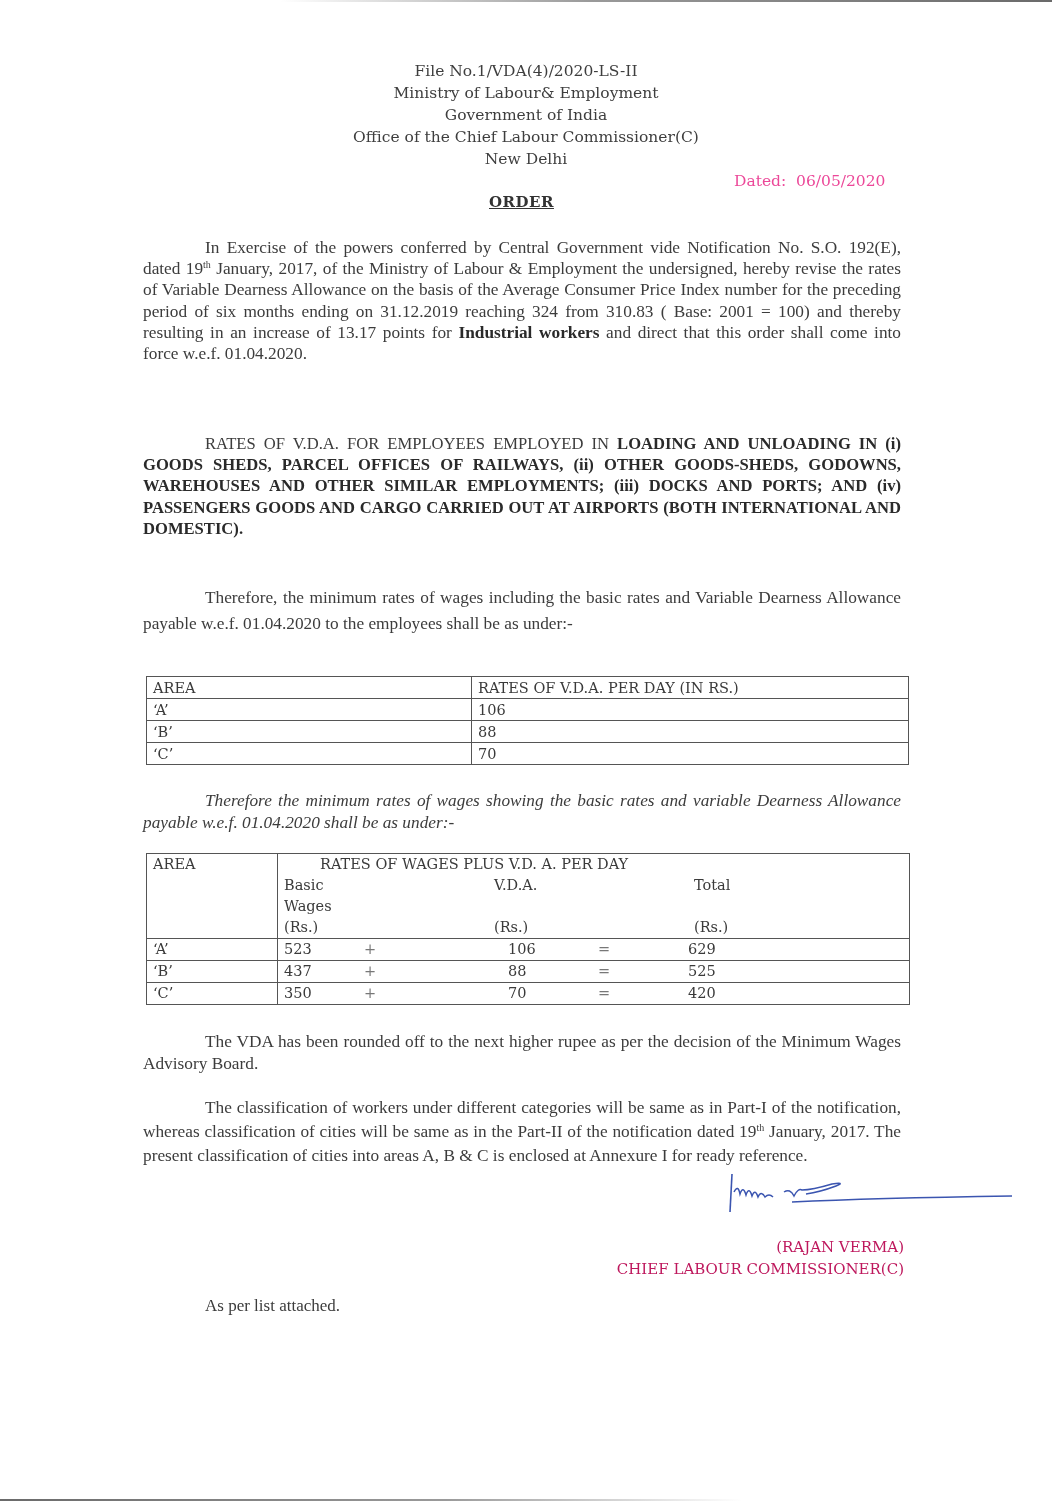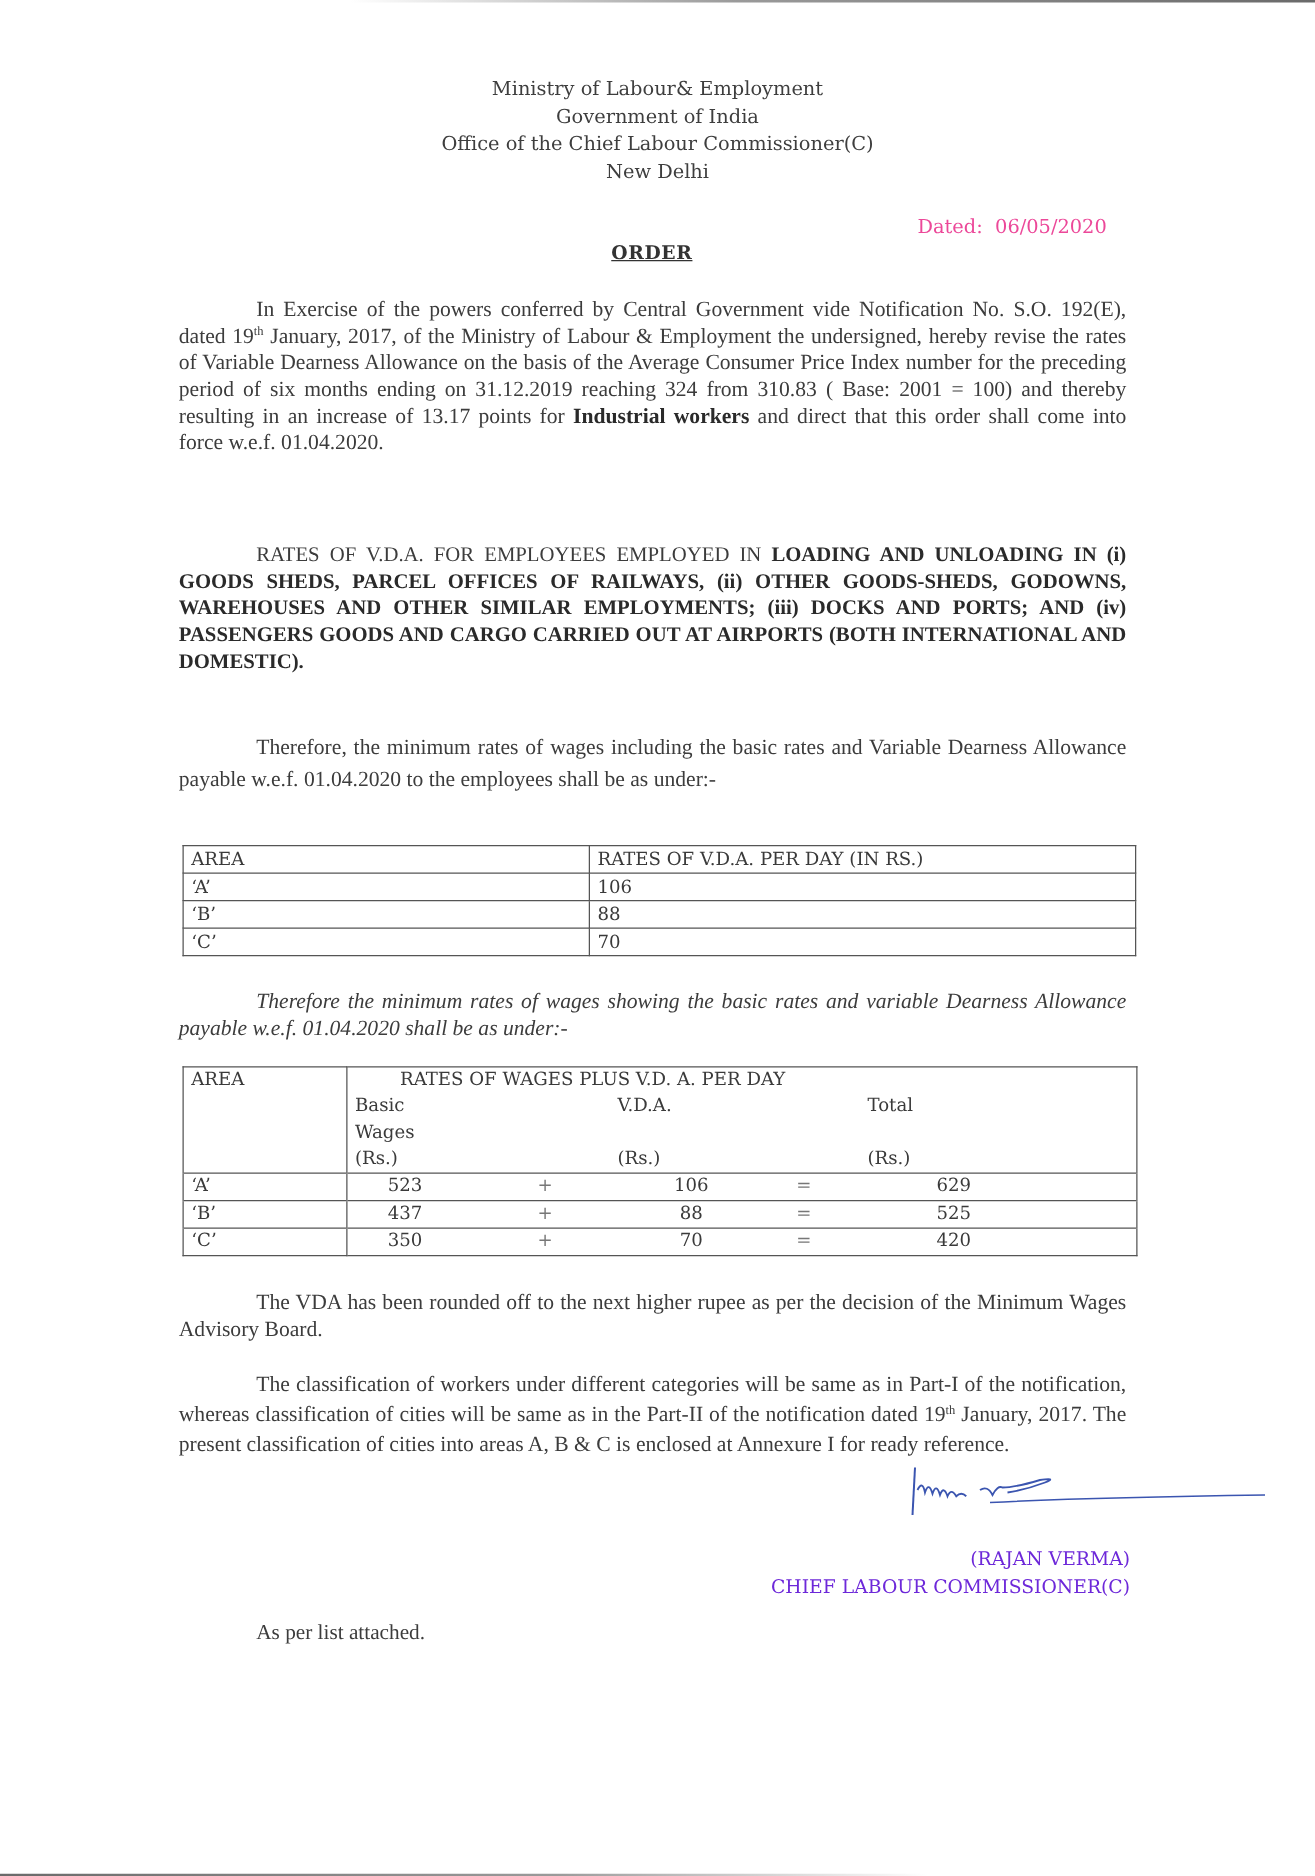--- a/index.html
+++ b/index.html
@@ -63,43 +63,44 @@
       font-family: "DejaVu Serif", serif; font-size: 14.5px; color: #3a3a3a;
     }
     table.wages td { border-left: 1px solid #555; border-right: 1px solid #555; padding: 0 6px; line-height: 21px; }
     table.wages tr.head td { border-top: 1px solid #555; vertical-align: top; }
     table.wages tr.row td { border-top: 1px solid #555; height: 21px; }
     table.wages tr.row:last-child td { border-bottom: 1px solid #555; }
     table.wages td.area { width: 118px; }
     .hdr-title { padding-left: 36px; }
     .sub { display: grid; grid-template-columns: 80px 130px 90px 110px 150px; }
     .sub span { display: block; }
-    .vals { display: grid; grid-template-columns: 80px 144px 90px 90px 150px; text-align: center; }
+    .vals { display: grid; grid-template-columns: 80px 144px 90px 90px 150px; }
     .op { color: #777; }
 
     .signature {
       position: absolute; left: 722px; top: 1172px; width: 300px; height: 60px;
     }
     .signer {
       position: absolute; left: 570px; width: 334px; text-align: right;
-      font-family: "DejaVu Serif", serif; font-size: 15px; color: #6d28d9; line-height: 23px;
+      font-family: "DejaVu Serif", serif; font-size: 15px; color: #be185d; line-height: 23px;
     }
     .signer-name { top: 1236px; }
     .signer-title { top: 1258px; }
     .enclosure {
       position: absolute; left: 205px; top: 1296px;
       font-family: "Liberation Serif", serif; font-size: 17px; color: #3c3c3c;
     }
   </style>
 </head>
 <body>
 
 <div class="scan-edge-top"></div>
 
 <div class="header">
+  <div>File No.1/VDA(4)/2020-LS-II</div>
   <div>Ministry of Labour&amp; Employment</div>
   <div>Government of India</div>
   <div>Office of the Chief Labour Commissioner(C)</div>
   <div>New Delhi</div>
 </div>
 
 <div class="dated">
   <span>Dated:</span>&nbsp;
   <span>06/05/2020</span>
 </div>

